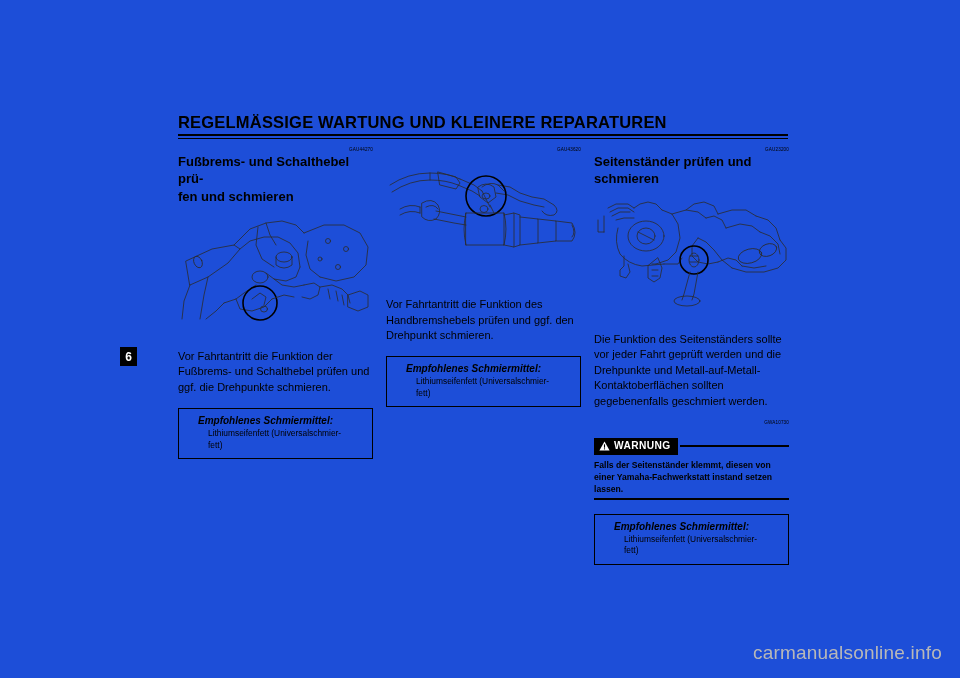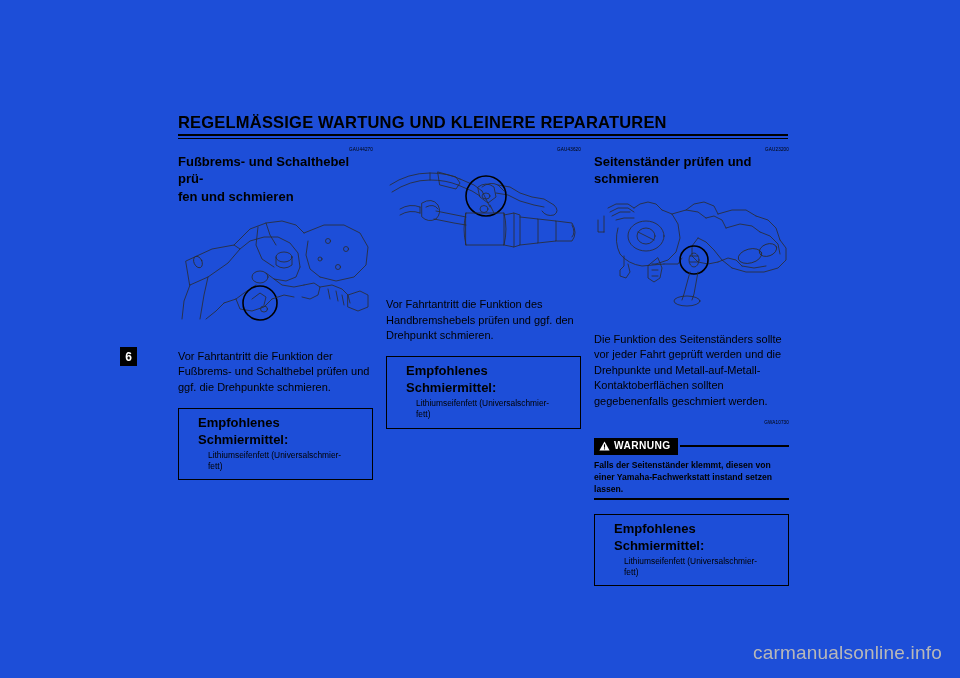--- a/index.html
+++ b/index.html
@@ -115,24 +115,25 @@
   .body-text p { margin: 0; }
 
   
   .spec-box {
     margin-top: 12px;
     border: 1px solid #000;
     padding: 5px 7px 7px 7px;
   }
   .spec-box.boxed-3 { margin-top: 14px; }
   .spec-title {
-    font-size: 13px;
+    font-size: 10px;
     font-weight: bold;
     line-height: 1.35;
     padding-left: 12px;
+    font-style: italic;
   }
   .spec-value {
     font-size: 8.4px;
     line-height: 1.35;
     padding-left: 22px;
     margin-top: 1px;
   }
 
   
   .warn-block { margin-top: 9px; }

